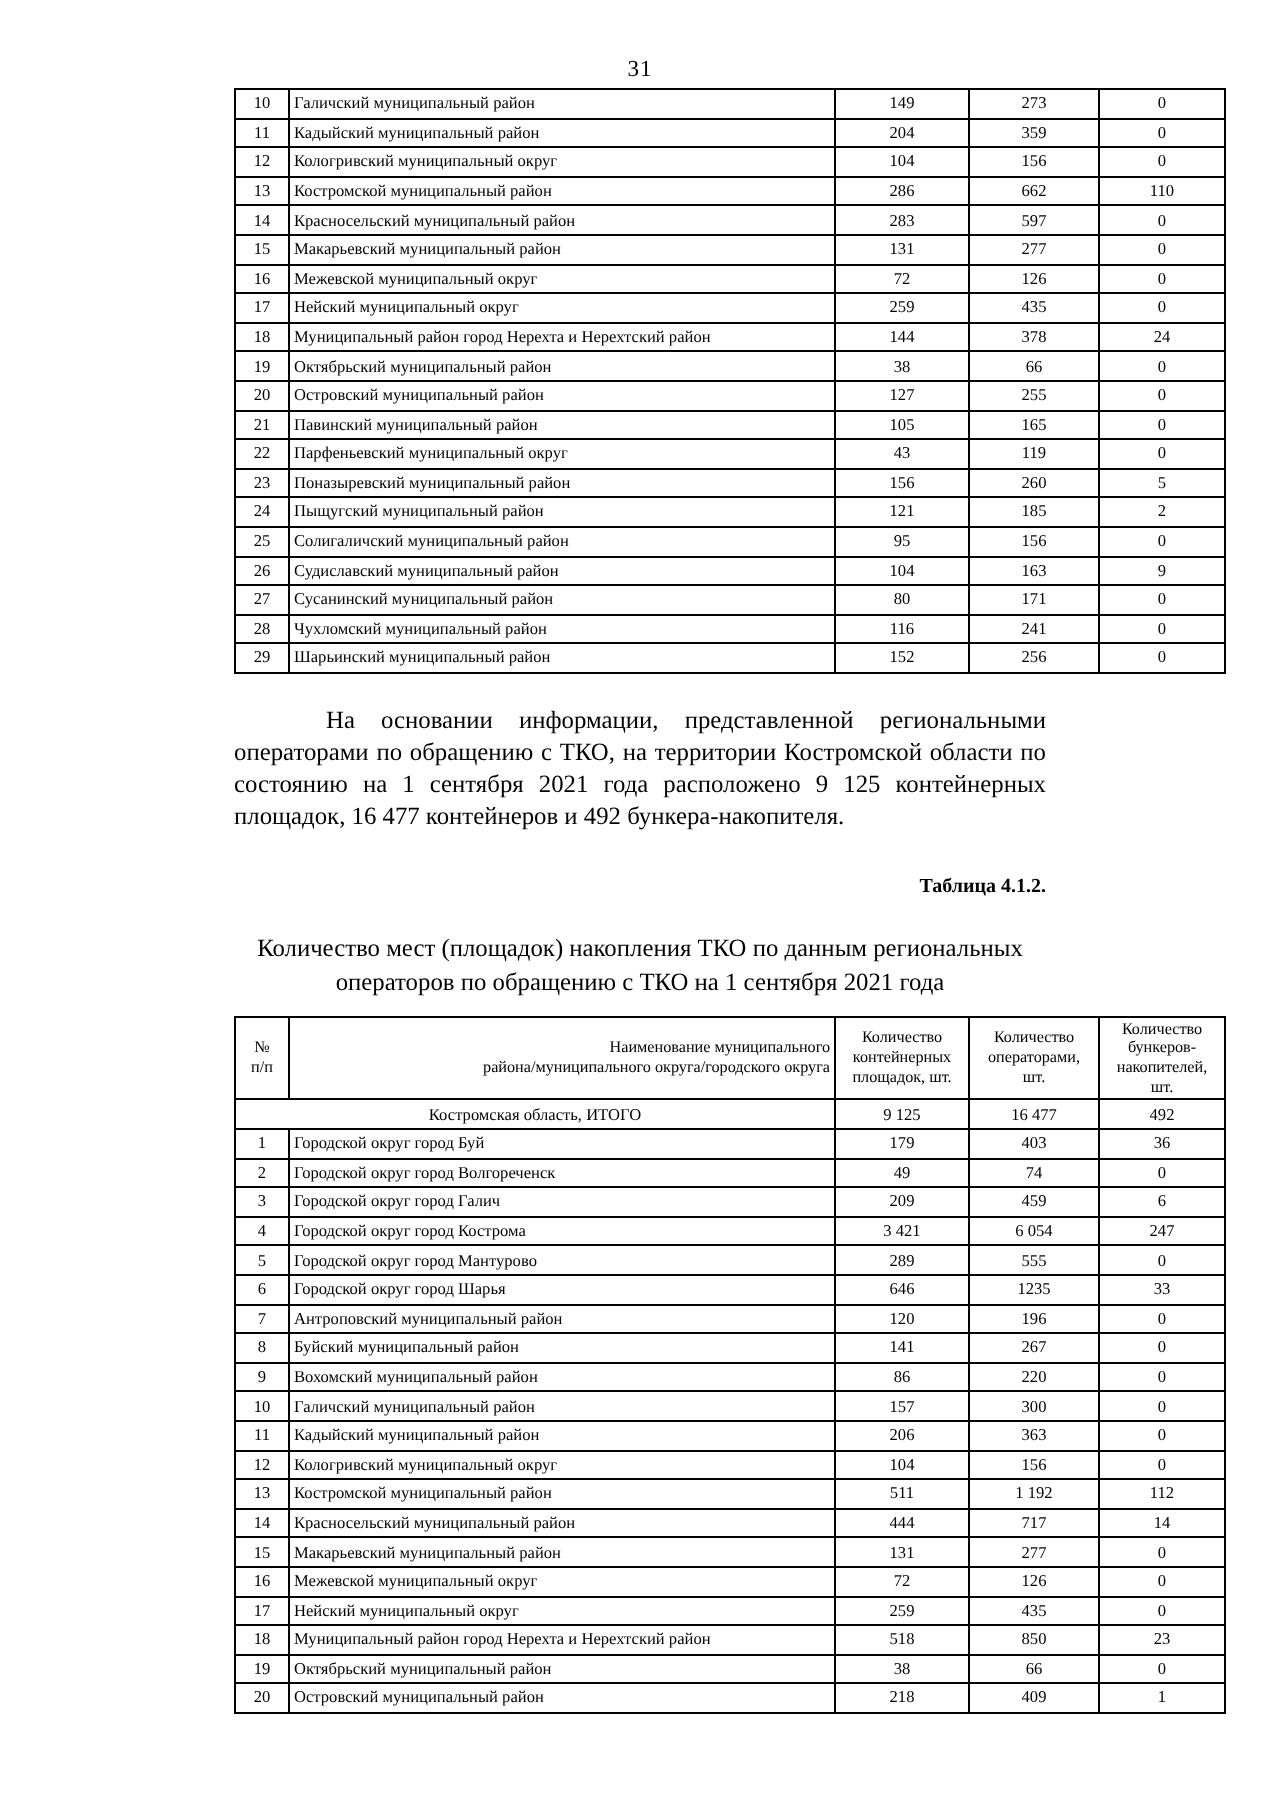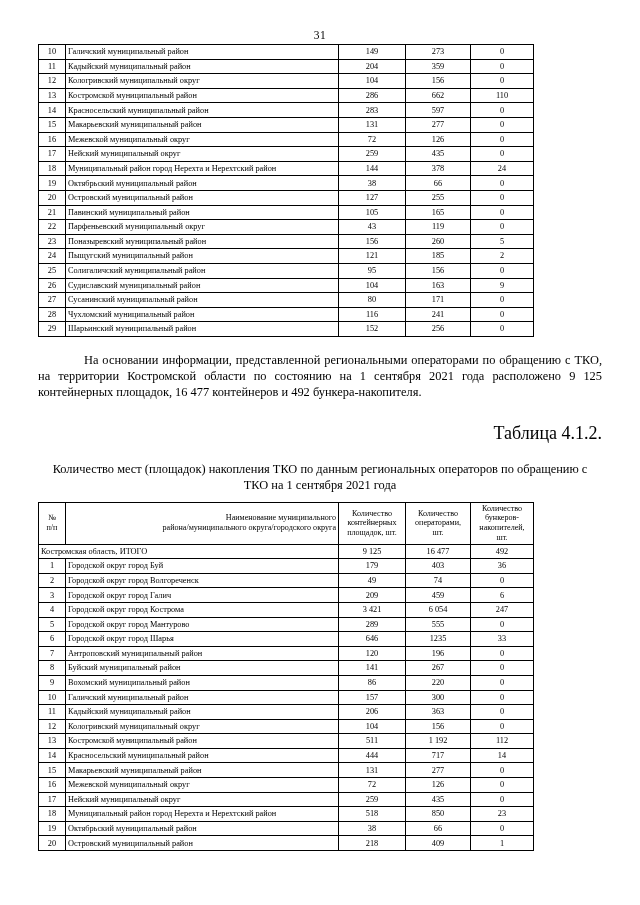--- a/index.html
+++ b/index.html
@@ -13,21 +13,21 @@
     font-family: "Liberation Serif", "DejaVu Serif", serif;
     color: #000000;
     position: relative;
     overflow: hidden;
   }
   .page {
     width: 640px;
     height: 905px;
     position: relative;
     box-sizing: border-box;
-    padding: 0 38px;
+    padding: 0 117px;
   }
   .page-number {
     text-align: center;
     font-size: 11.5px;
     margin: 0;
     padding-top: 26px;
     height: 18px;
     line-height: 18px;
     letter-spacing: 0.5px;
   }
@@ -56,35 +56,36 @@
   .row-tall td { height: 22px; }
   .doc-table tr td { height: 11.6px; }
 
   .hdr td {
     text-align: center;
     vertical-align: middle;
     height: 46px;
     font-size: 8.1px;
     line-height: 1.2;
   }
-  .total-row td { }
+  .total-row td { text-align: center; }
 
   
   .body-par {
     font-size: 12.4px;
     line-height: 1.28;
     text-align: justify;
     text-indent: 46px;
     margin: 16px 0 0 0;
     hyphens: none;
   }
   .table-label {
-    font-size: 18px;
+    font-size: 10px;
     text-align: right;
     margin: 22px 0 0 0;
+    font-weight: bold;
   }
   .table-title {
     font-size: 12.4px;
     text-align: center;
     line-height: 1.3;
     margin: 17px 0 9px 0;
     padding: 0 4px;
   }
   .tbl-wrap { margin-top: 0; }
 </style>

